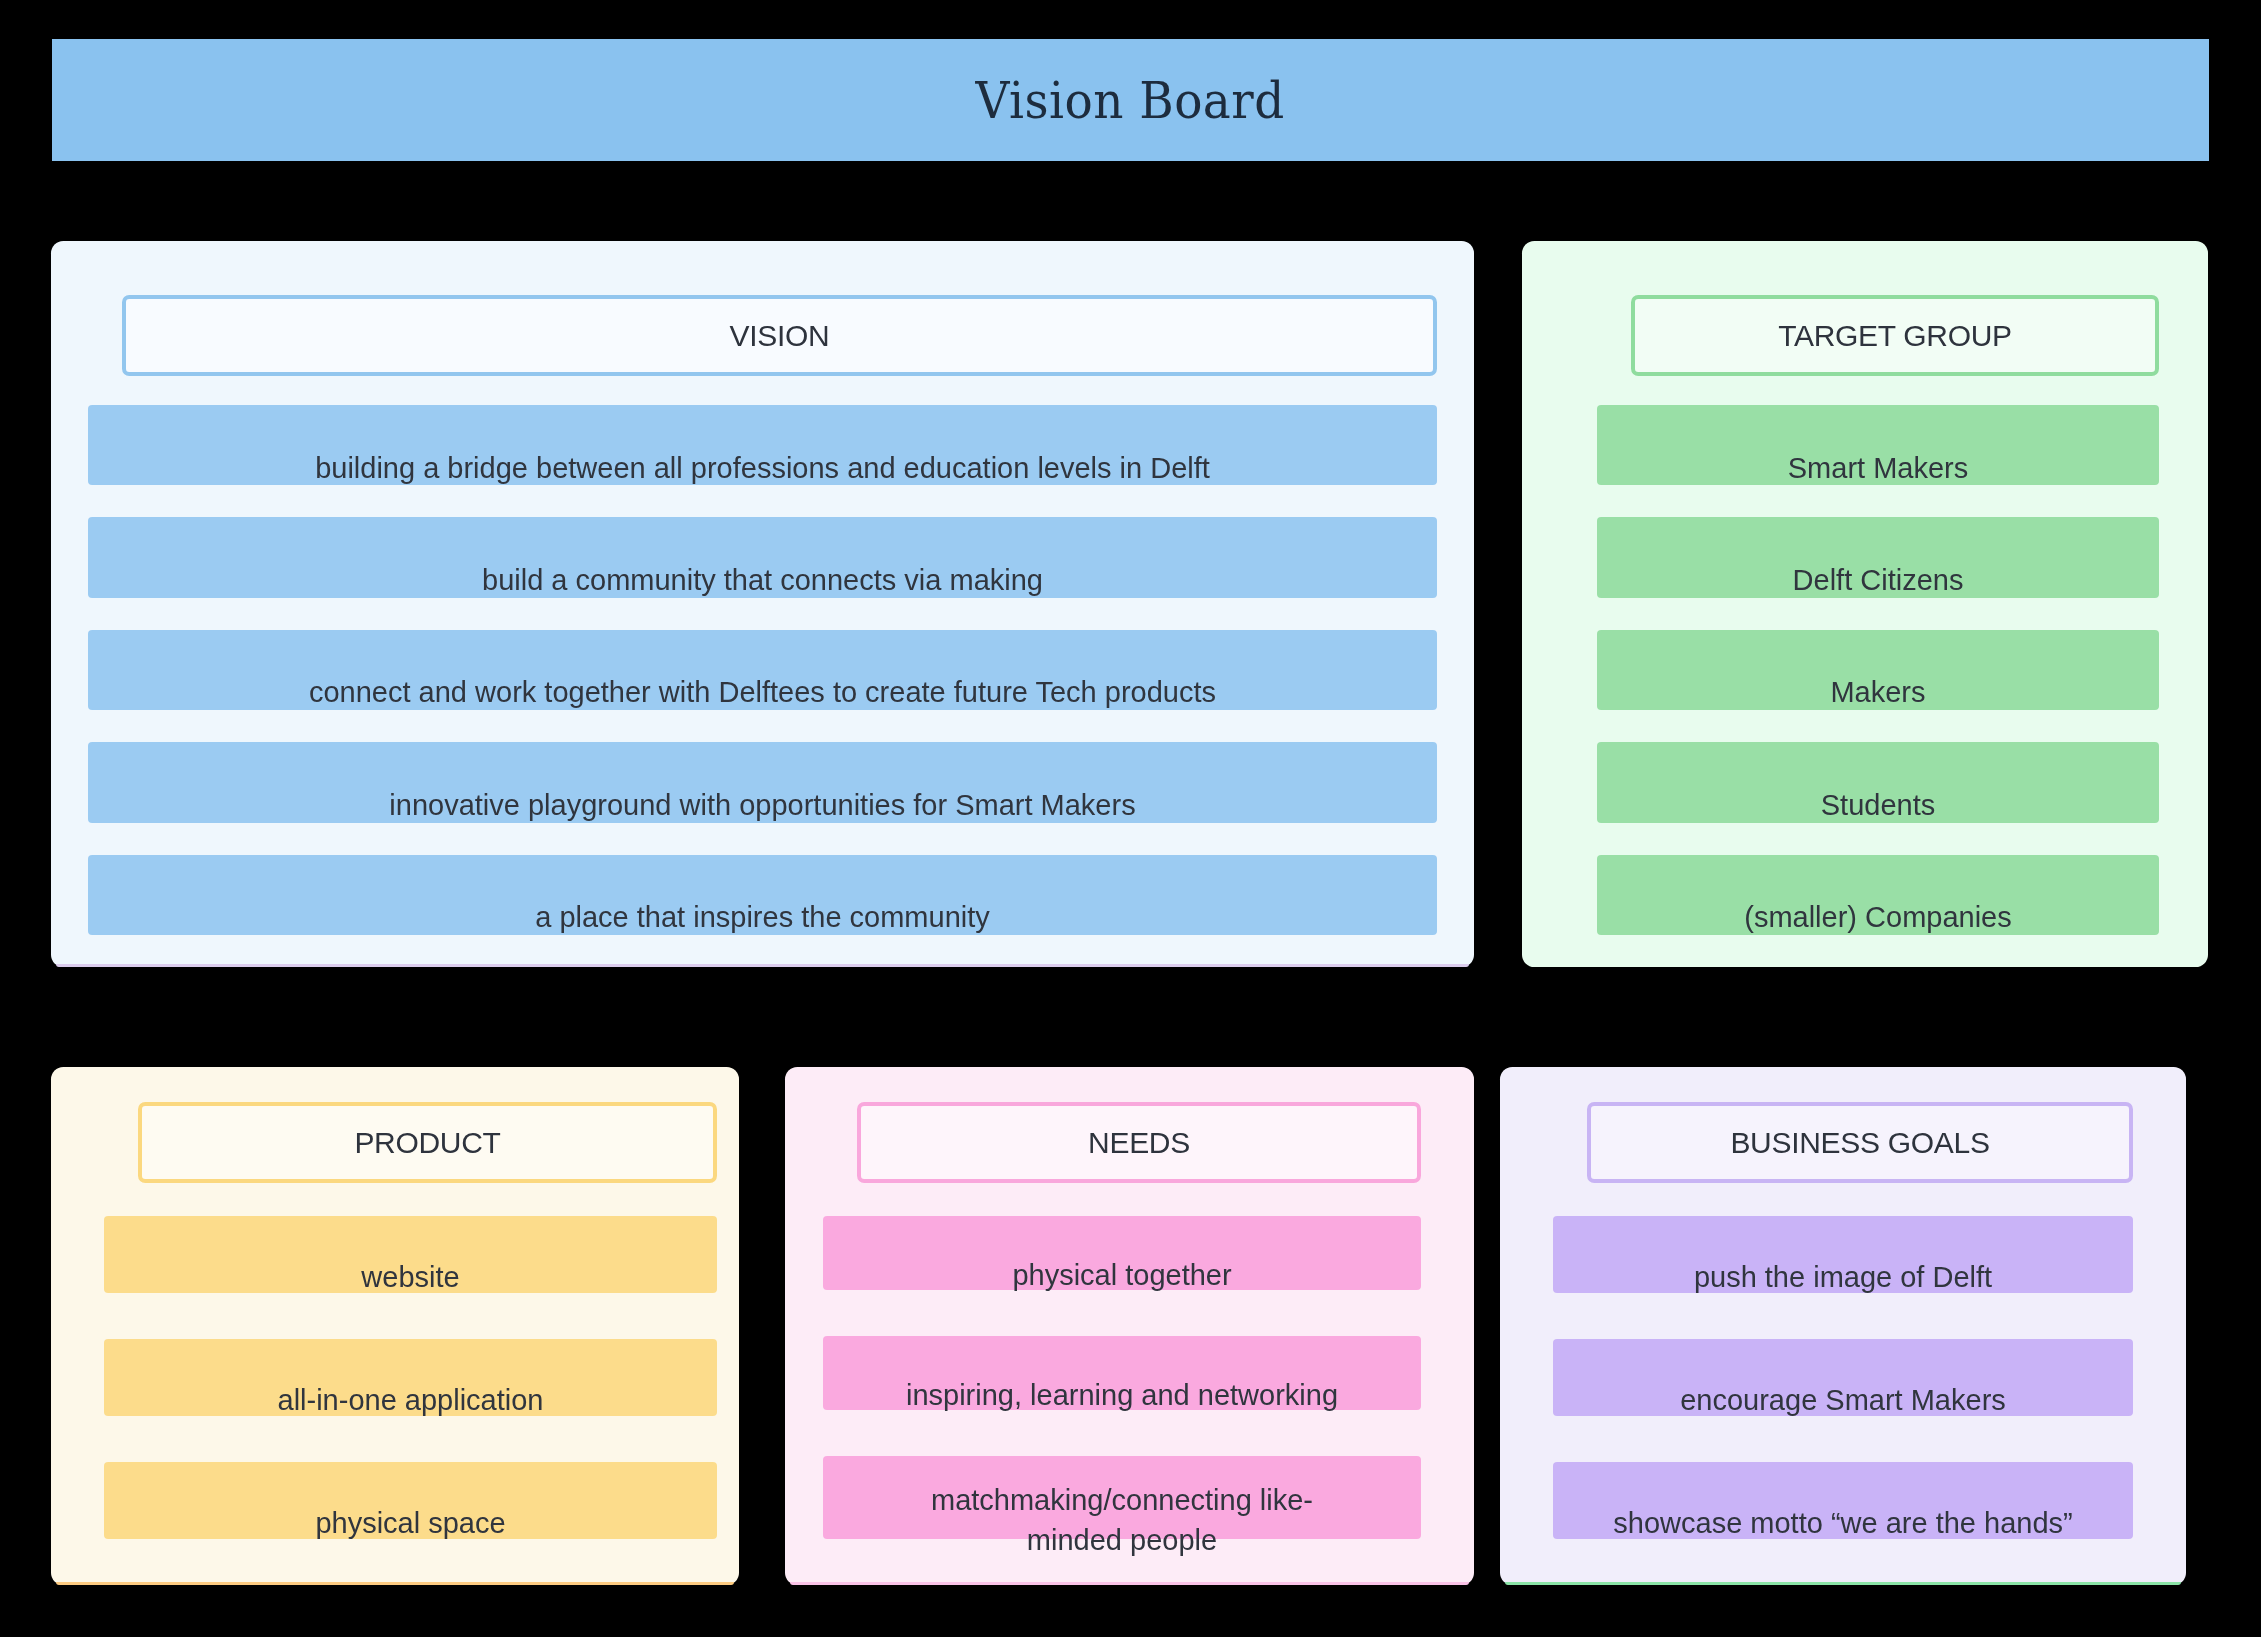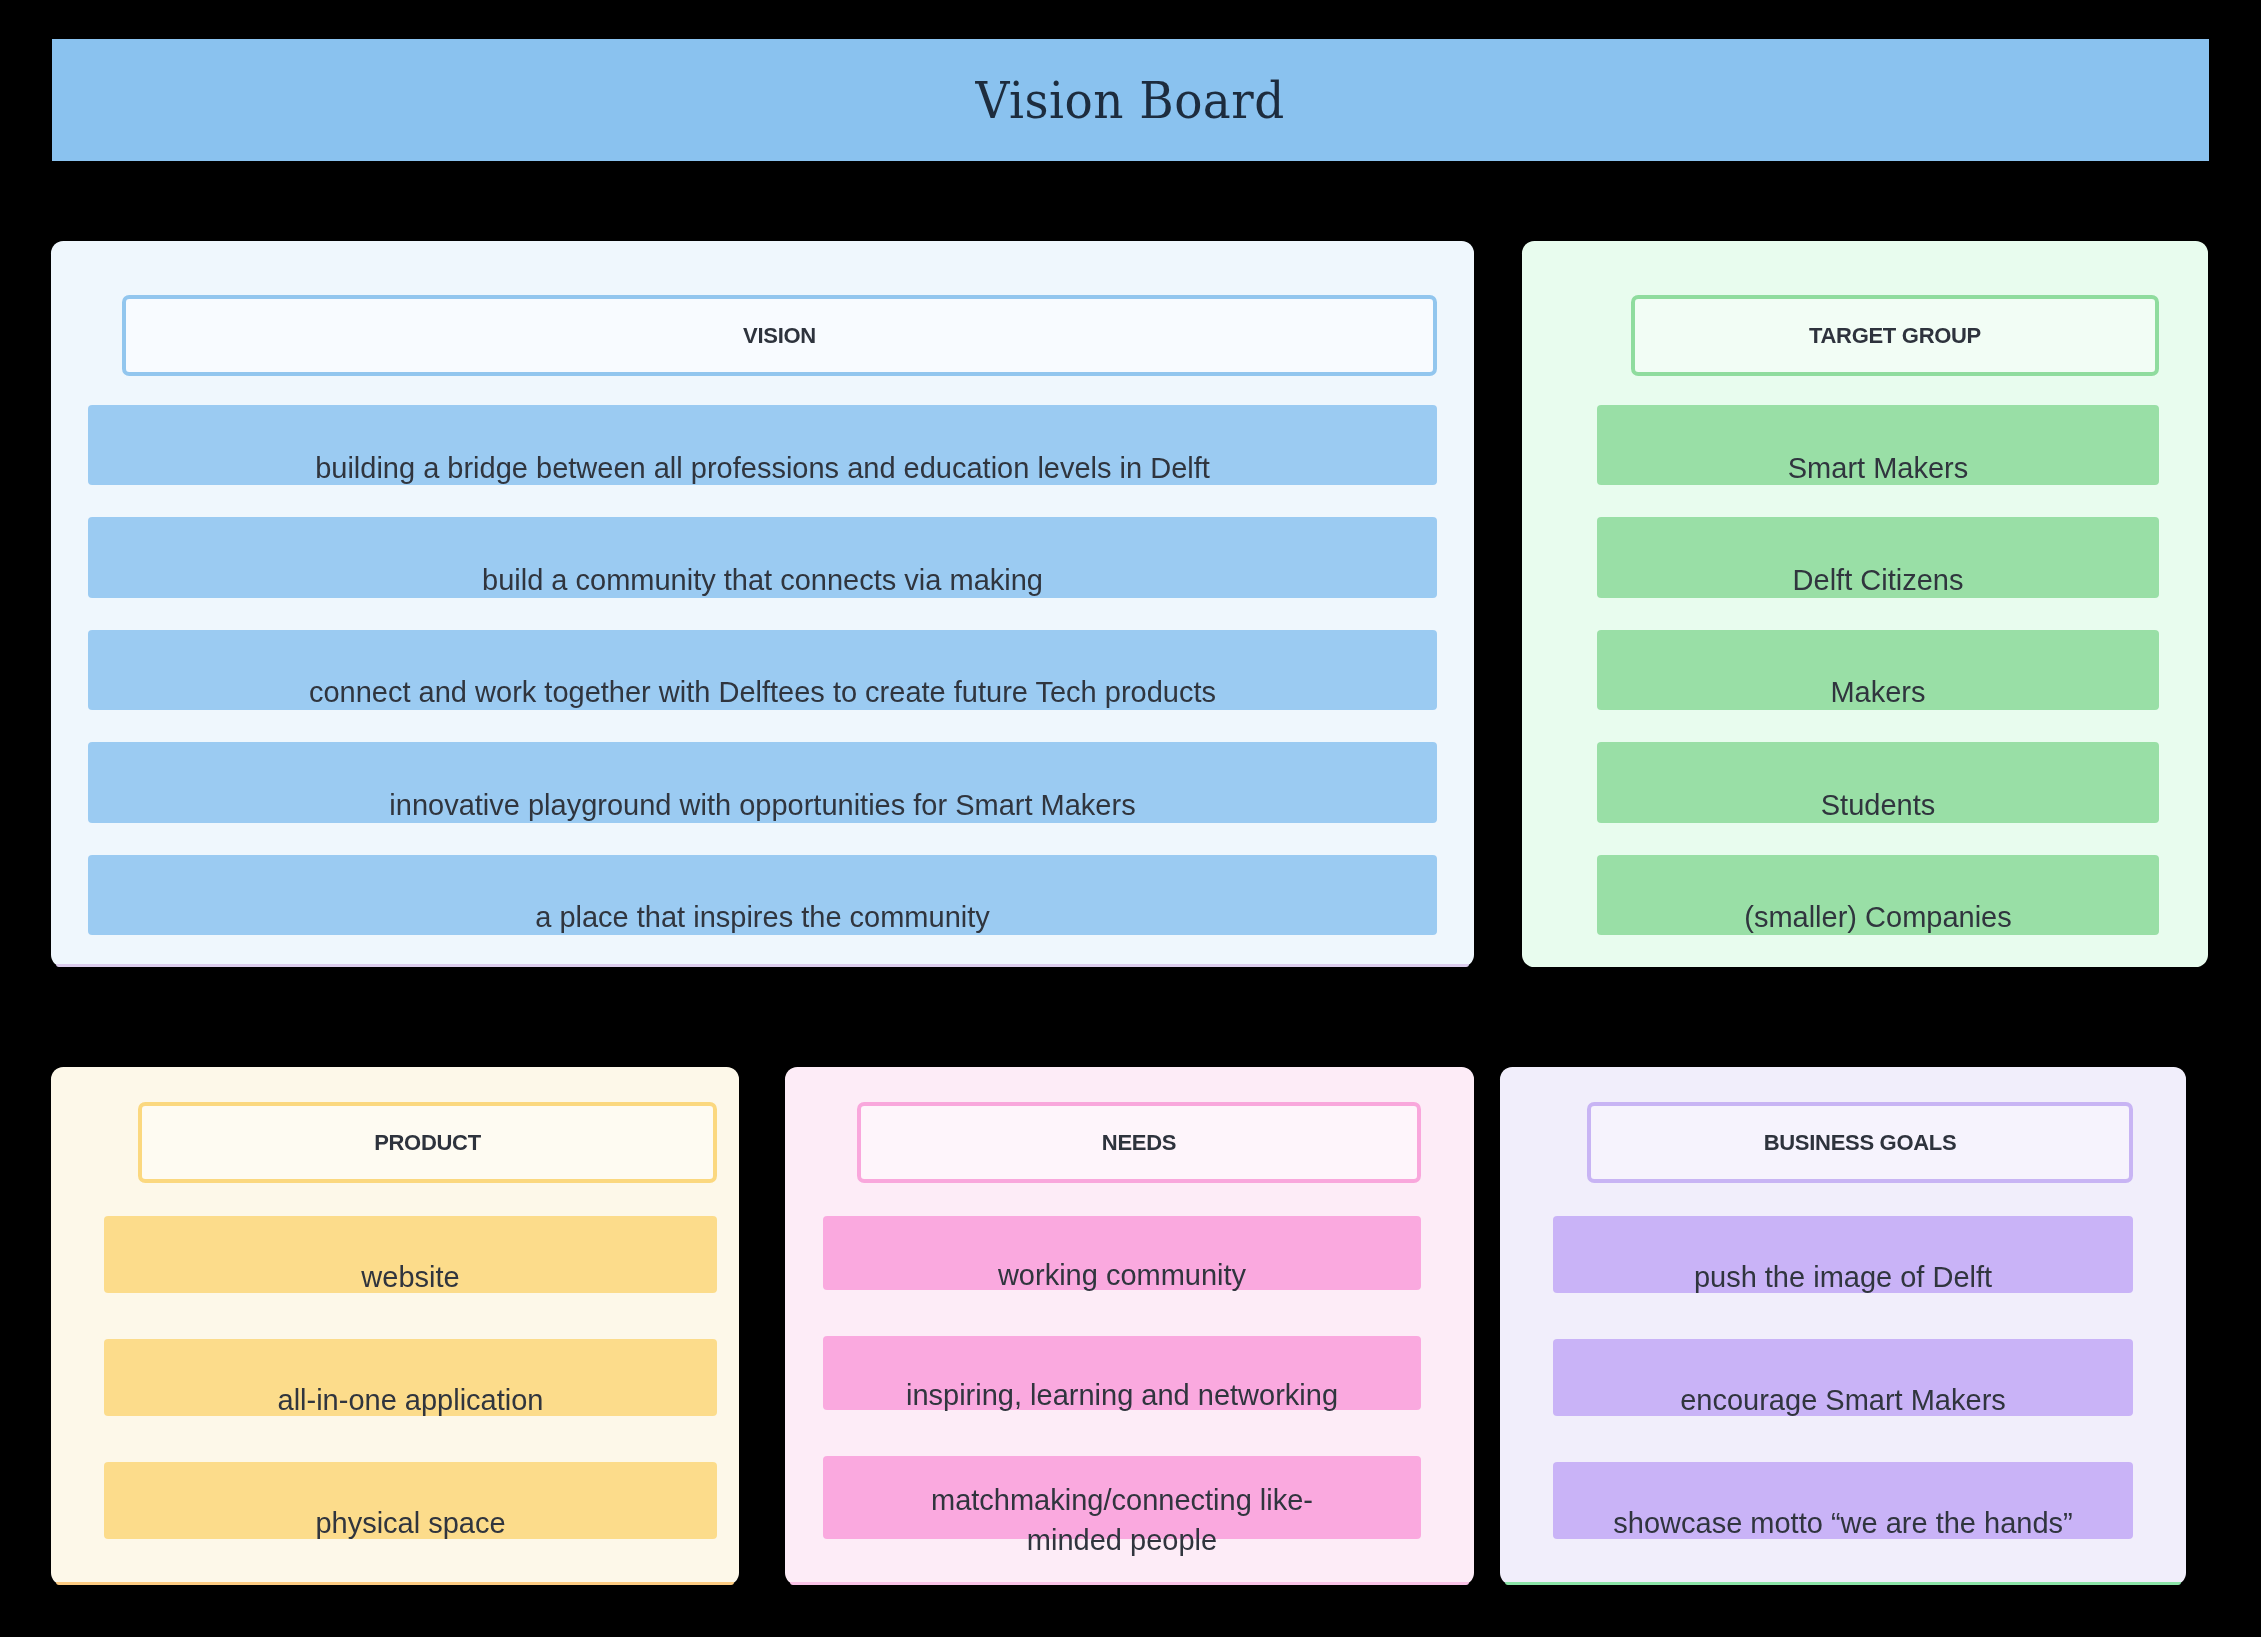--- a/index.html
+++ b/index.html
@@ -36,21 +36,21 @@
   .panel .strip{
     position:absolute;left:5.1px;right:5.1px;bottom:0;height:3.1px;
     border-radius:0 0 12.3px 12.3px;
   }
   .hdr{
     box-sizing:border-box;
     border-radius:7.2px;
     border:4.1px solid;
     height:81px;flex:0 0 81px;
     display:flex;align-items:center;justify-content:center;
-    font-weight:700;font-size:22px;letter-spacing:-0.3px;
+    font-weight:400;font-size:30px;letter-spacing:-0.3px;
     color:#2e333d;
     margin-left:34px;
   }
   .item{
     box-sizing:border-box;
     border-radius:4.1px;
     min-height:74px;
     display:flex;align-items:center;justify-content:center;
     text-align:center;
     font-size:29px;line-height:1.35;
@@ -167,21 +167,21 @@
       <span>physical space</span>
     </div>
     <div class="strip"></div>
   </div>
 
   <div class="panel needs">
     <div class="hdr">
       <span>NEEDS</span>
     </div>
     <div class="item">
-      <span>working community</span>
+      <span>physical together</span>
     </div>
     <div class="item">
       <span>inspiring, learning and networking</span>
     </div>
     <div class="item narrow">
       <span>matchmaking/connecting like-minded people</span>
     </div>
     <div class="strip"></div>
   </div>
 

